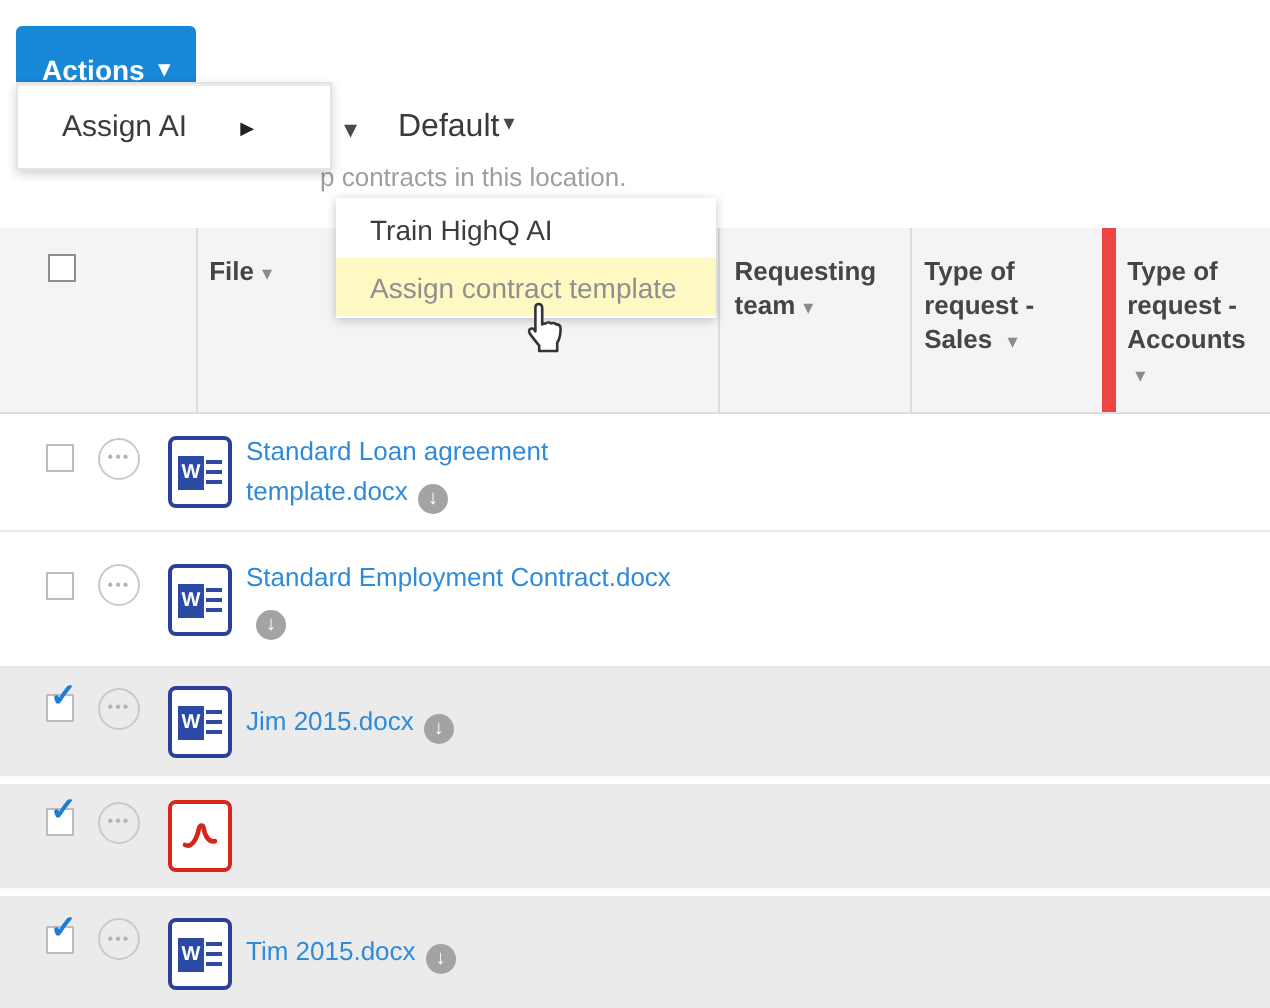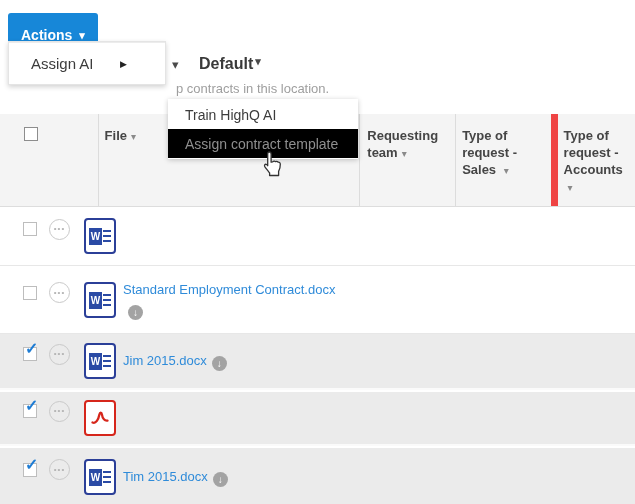--- a/index.html
+++ b/index.html
@@ -18,28 +18,28 @@
   .menu-item{height:41px;display:flex;align-items:center;padding-left:22px;
     padding-right:12px;font-size:15px;color:#3c3c3c;cursor:pointer;}
   .menu-item .arrow{margin-left:auto;margin-right:26px;font-size:9px;color:#222;}
   .menu-divider{height:1px;background:#ececec;margin:0;}
 
   
   .submenu{position:absolute;left:168px;top:99px;width:190px;background:#fff;
     box-shadow:0 1px 5px rgba(0,0,0,.22);z-index:6;padding:1px 0;}
   .submenu-item{height:29px;display:flex;align-items:center;padding-left:17px;
     font-size:14px;color:#3c3c3c;cursor:pointer;white-space:nowrap;}
-  .submenu-item.hovered{background:#000000;color:#8f8f8f;}
+  .submenu-item.hovered{background:#fef9c3;color:#8f8f8f;}
 
   
   .lone-caret{position:absolute;left:172px;top:57px;font-size:13px;color:#4a4a4a;z-index:1;}
-  .view-selector{position:absolute;left:199px;top:55px;font-size:16px;font-weight:bold;
+  .view-selector{position:absolute;left:199px;top:55px;font-size:16px;font-weight:normal;
     color:#3a3a3a;z-index:1;display:flex;gap:2px;cursor:pointer;}
   .view-selector .caret{font-size:11px;color:#4a4a4a;}
-  .helper-text{position:absolute;left:176px;top:81px;font-size:13px;color:#9e9e9e;z-index:1;white-space:nowrap;}
+  .helper-text{position:absolute;left:160px;top:81px;font-size:13px;color:#9e9e9e;z-index:1;white-space:nowrap;}
 
   
   .thead{position:absolute;left:0;top:114px;width:635px;height:93px;background:#f4f4f4;
     border-bottom:1px solid #ddd;display:flex;z-index:0;}
   .h{padding-top:13px;font-size:13px;font-weight:bold;color:#454545;line-height:17px;}
   .h-cb{width:72px;padding-left:24px;}
   .h-file{width:275px;padding-left:6px;border-left:1px solid #dcdcdc;margin-left:28px;}
   .h-rt{width:100px;padding-left:7px;padding-right:8px;border-left:1px solid #dcdcdc;}
   .h-ts{width:100px;padding-left:6px;padding-right:2px;border-left:1px solid #dcdcdc;}
   .h-ta{width:88px;padding-left:6px;padding-right:2px;border-left:7px solid #ef4444;}
@@ -109,20 +109,21 @@
     <span class="cb"></span>
     <span class="more">
           <span class="dots">•••</span>
         </span>
     <span class="ficon">
           <span class="fbox word">
             <span class="wbadge">W</span>
             <span class="wlines"></span>
           </span>
         </span>
+    <span class="fcell"><a class="fname">Standard Loan agreement template.docx</a><span class="dl">↓</span></span>
   </div>
 
   <div class="row row-divider" style="top: 266px; height: 68px;">
     <span class="cb"></span>
     <span class="more">
           <span class="dots">•••</span>
         </span>
     <span class="ficon">
           <span class="fbox word">
             <span class="wbadge">W</span>

